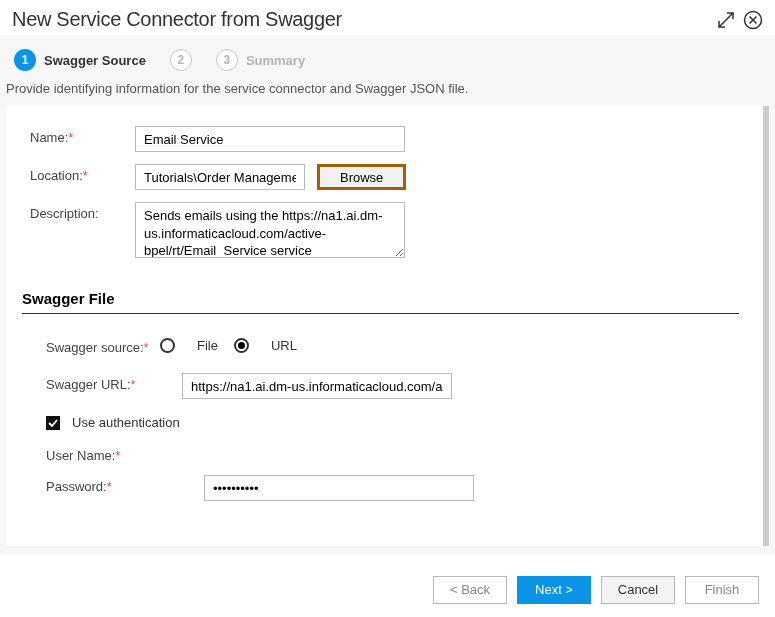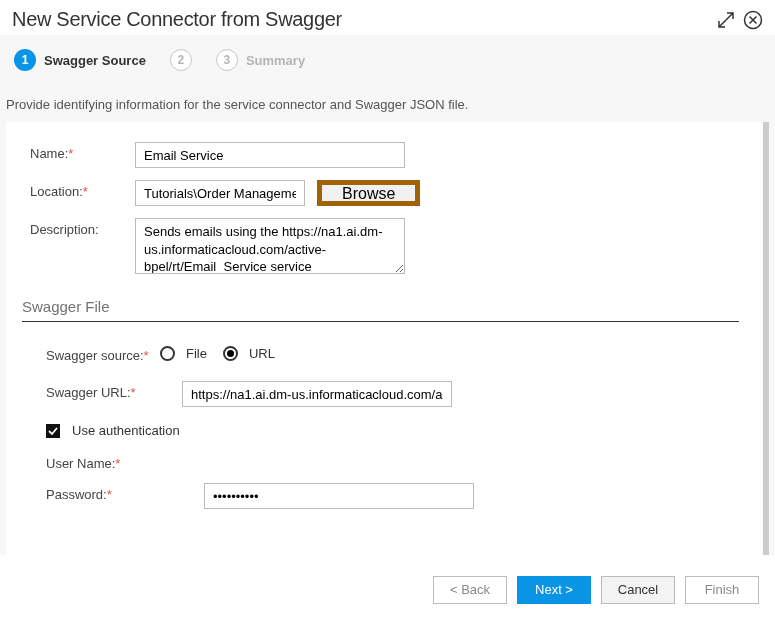--- a/index.html
+++ b/index.html
@@ -84,21 +84,20 @@
     .step.active .step-label {
       color: #333;
     }
     .step.inactive .step-label {
       color: #b5b5b5;
     }
     .instruction {
       padding: 0 6px 10px 6px;
       font-size: 13px;
       color: #555;
-      margin-top: 16px;
     }
     .content-panel {
       background: #fff;
       margin: 0 6px;
       padding: 20px 24px;
       border-right: 6px solid #ccc;
       height: 440px;
       overflow-y: auto;
     }
     .form-row {
@@ -130,52 +129,52 @@
     .w270 { width: 270px; }
     .w170 { width: 170px; }
     textarea.form-input {
       height: 56px;
       width: 270px;
       resize: both;
       line-height: 1.35;
     }
     .browse-btn {
       font-family: inherit;
-      font-size: 16px;
+      font-size: 13px;
       height: 26px;
       padding: 0 20px;
       margin-left: 12px;
-      border: 5px solid #a16207;
+      border: 3px solid #a16207;
       background: #f1f1f1;
       cursor: pointer;
     }
     .section-title {
       font-size: 15px;
-      font-weight: 400;
-      color: #737373;
-      margin-top: 24px;
+      font-weight: 700;
+      color: #000000;
+      margin-top: 32px;
       margin-bottom: 6px;
       margin-left: -8px;
     }
     .section-divider {
       border: none;
       border-top: 1px solid #333;
       margin-bottom: 22px;
       margin-left: -8px;
     }
     .radio-group {
       display: flex;
       align-items: center;
       gap: 16px;
       padding-top: 2px;
     }
     .radio-option {
       display: flex;
       align-items: flex-start;
-      gap: 11px;
+      gap: 22px;
       cursor: pointer;
     }
     .radio-circle {
       width: 15px;
       height: 15px;
       border-radius: 50%;
       border: 2px solid #333;
       display: flex;
       align-items: center;
       justify-content: center;

